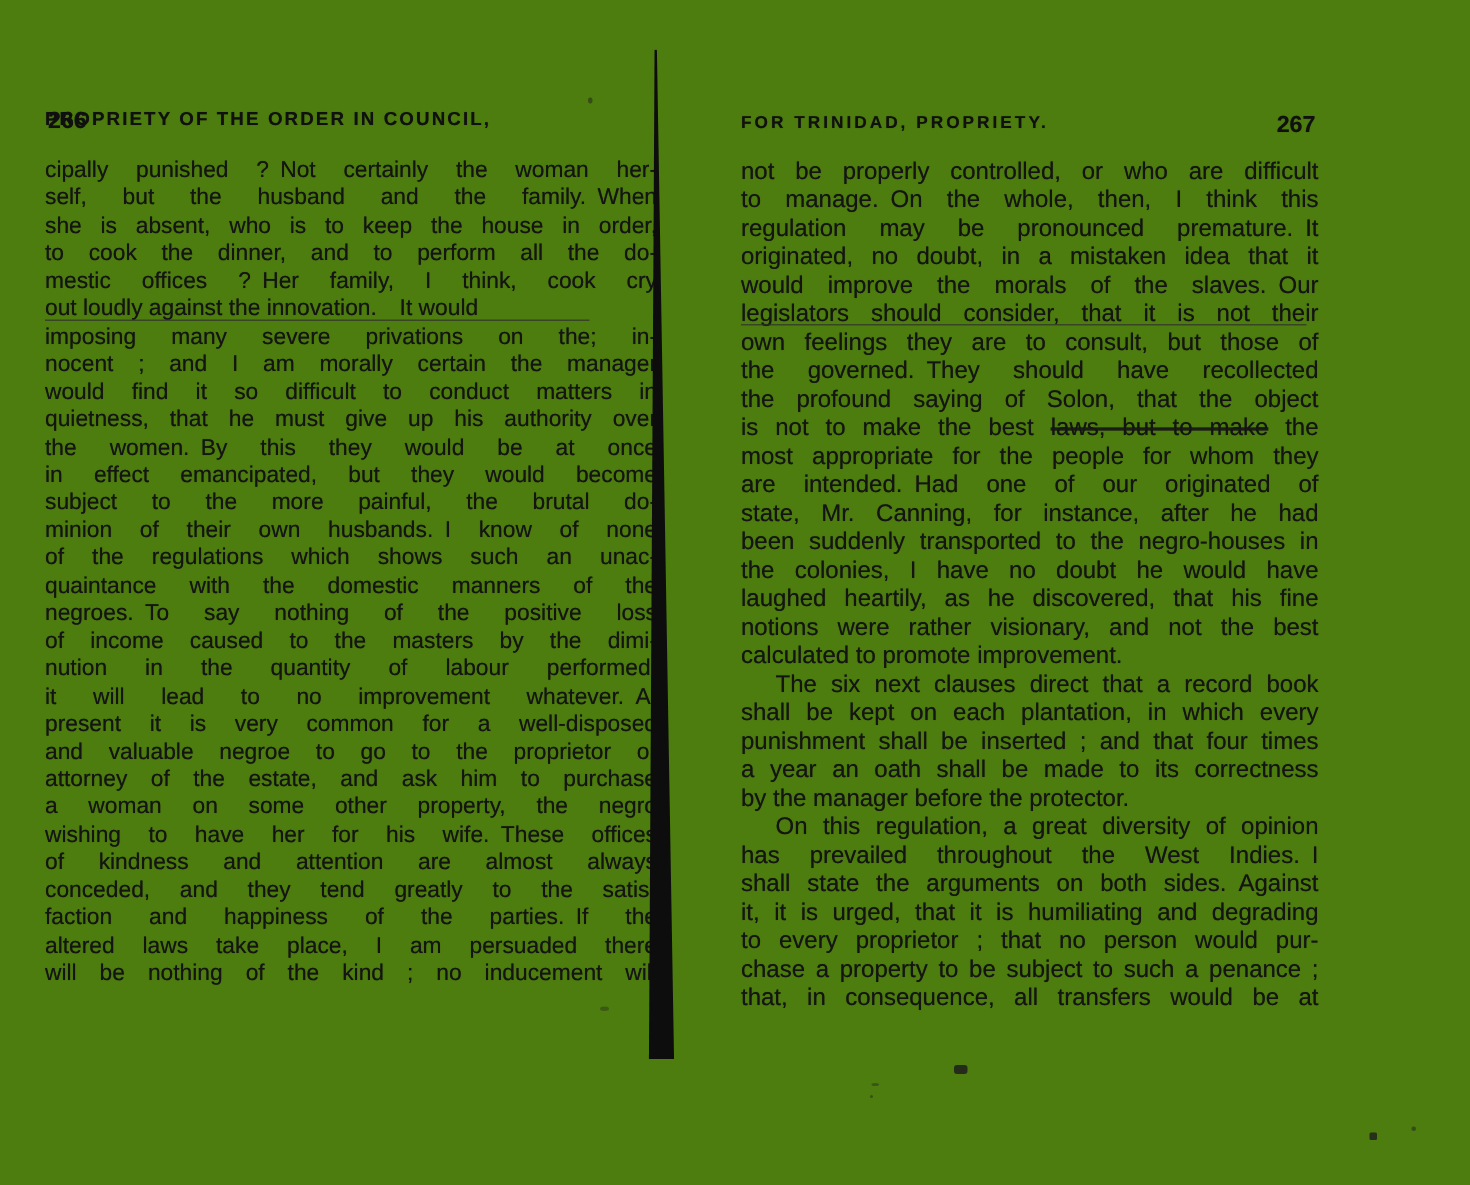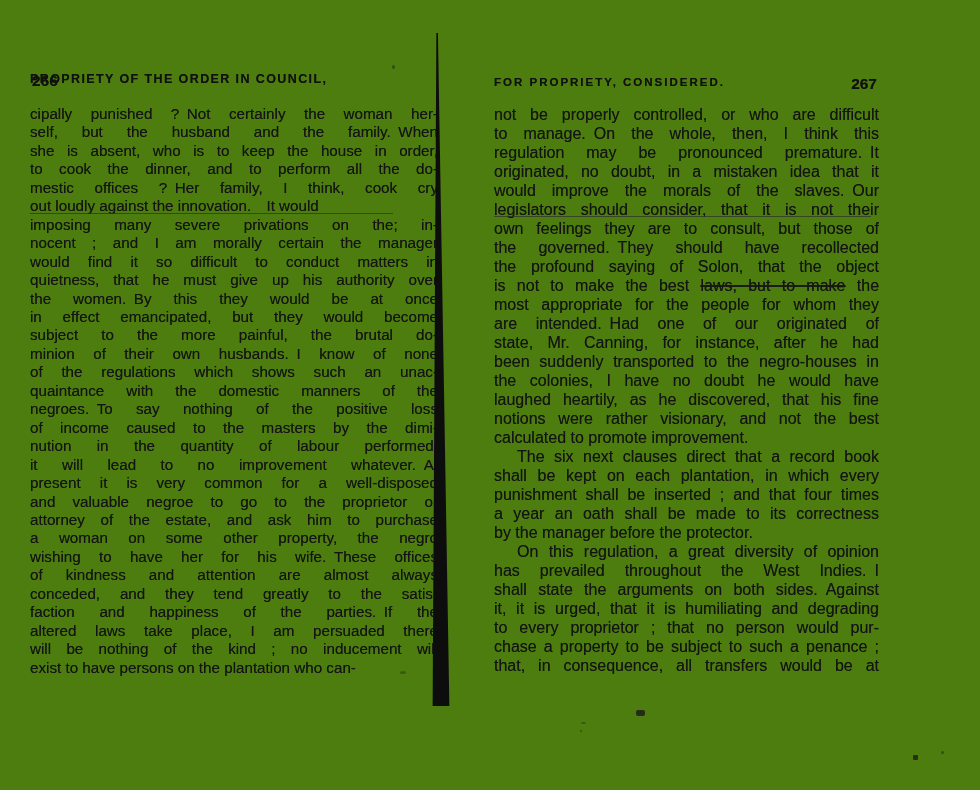--- a/index.html
+++ b/index.html
@@ -94,29 +94,28 @@
         <div class="line">present it is very common for a well-disposed</div>
         <div class="line">and valuable negroe to go to the proprietor or</div>
         <div class="line">attorney of the estate, and ask him to purchase</div>
         <div class="line">a woman on some other property, the negro</div>
         <div class="line">wishing to have her for his wife. These offices</div>
         <div class="line">of kindness and attention are almost always</div>
         <div class="line">conceded, and they tend greatly to the satis-</div>
         <div class="line">faction and happiness of the parties. If the</div>
         <div class="line">altered laws take place, I am persuaded there</div>
         <div class="line">will be nothing of the kind ; no inducement will</div>
-        <div class="line nojust">exist to have persons on the plantation who can-</div>
       </div>
   </div>
 
   <div class="gutter"></div>
 
   <div class="page right">
     <div class="page-header">
-      <span class="runhead">FOR PROPRIETY, CONSIDERED.</span>
+      <span class="runhead">FOR TRINIDAD, PROPRIETY.</span>
       <span class="pagenum">267</span>
     </div>
     <div class="page-body" id="right-body">
         <div class="line">not be properly controlled, or who are difficult</div>
         <div class="line">to manage. On the whole, then, I think this</div>
         <div class="line">regulation may be pronounced premature. It</div>
         <div class="line">originated, no doubt, in a mistaken idea that it</div>
         <div class="line">would improve the morals of the slaves. Our</div>
         <div class="line artifact-underline">legislators should consider, that it is not their</div>
         <div class="line">own feelings they are to consult, but those of</div>

